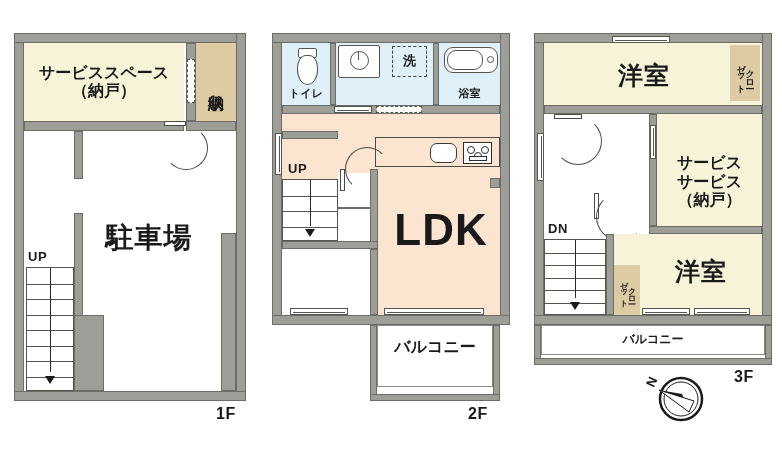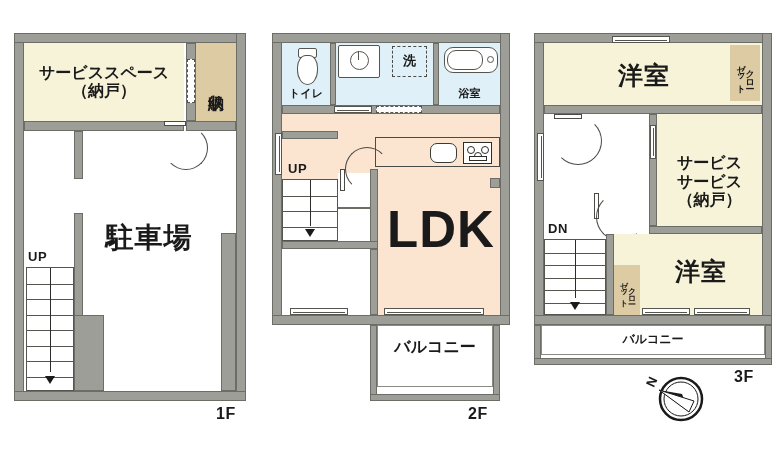--- a/index.html
+++ b/index.html
@@ -168,21 +168,21 @@
   <div class="wall" style="left:10px;top:98px;width:56px;height:8px;"></div>
   <div class="wall" style="left:98px;top:136px;width:8px;height:80px;"></div>
   <div class="wall" style="left:10px;top:208px;width:96px;height:8px;"></div>
   <div class="wall" style="left:98px;top:216px;width:8px;height:66px;"></div>
   <div class="wall" style="left:218px;top:145px;width:10px;height:10px;"></div>
 
   <div class="room rm-white" style="left:10px;top:216px;width:88px;height:66px;"></div>
   <div class="room rm-white" style="left:66px;top:140px;width:32px;height:68px;"></div>
   <div class="wall" style="left:66px;top:174px;width:32px;height:2px;"></div>
 
-  <div class="lbl" style="left:114px;top:172px;width:110px;height:50px;font-size:51px;font-weight:bold;letter-spacing:1px;">
+  <div class="lbl" style="left:114px;top:172px;width:110px;height:50px;font-size:44px;font-weight:bold;letter-spacing:1px;">
     <span>LDK</span>
   </div>
 
   <div class="updn" style="left:16px;top:128px;font-size:13px;">
     <span>UP</span>
   </div>
   <div class="stair" style="left:10px;top:146px;width:56px;height:62px;">
     <div class="tread" style="top:15.5px;"></div>
     <div class="tread" style="top:31px;"></div>
     <div class="tread" style="top:46.5px;"></div>

